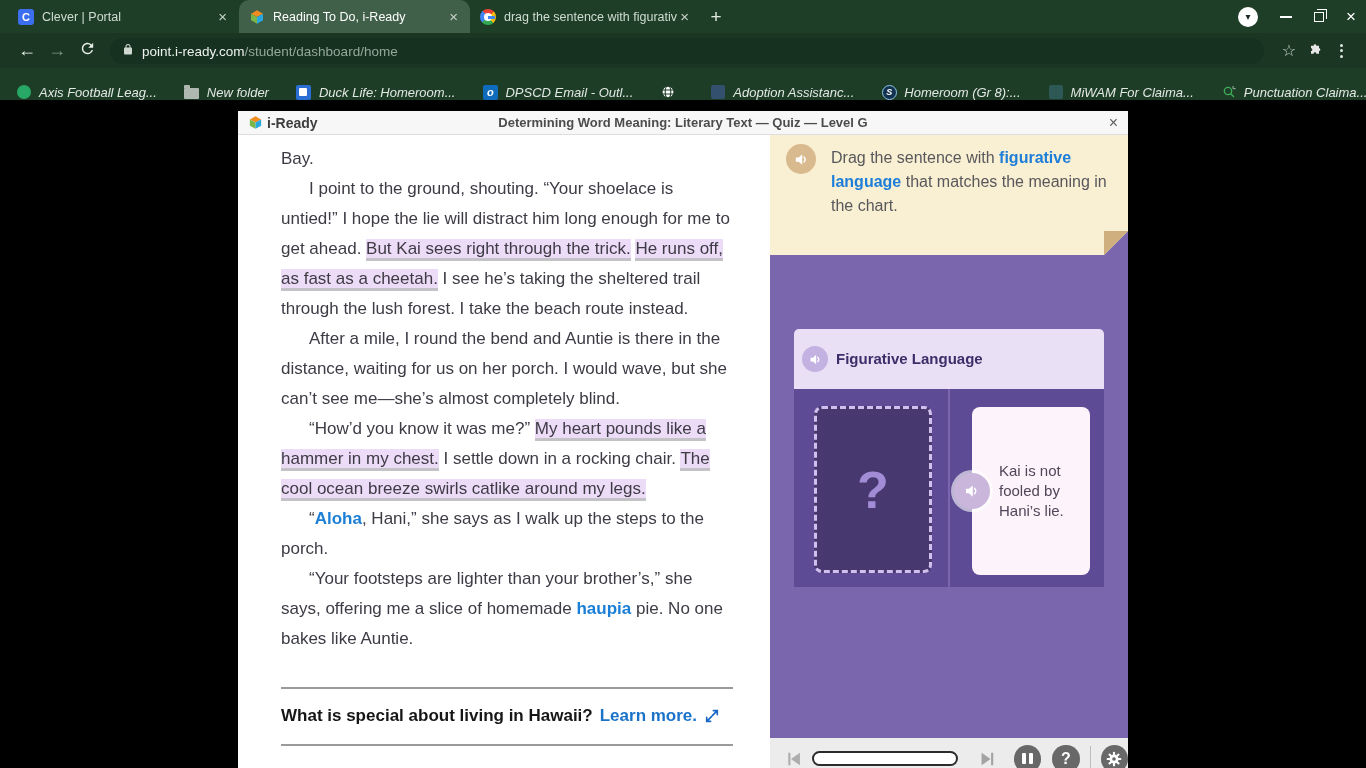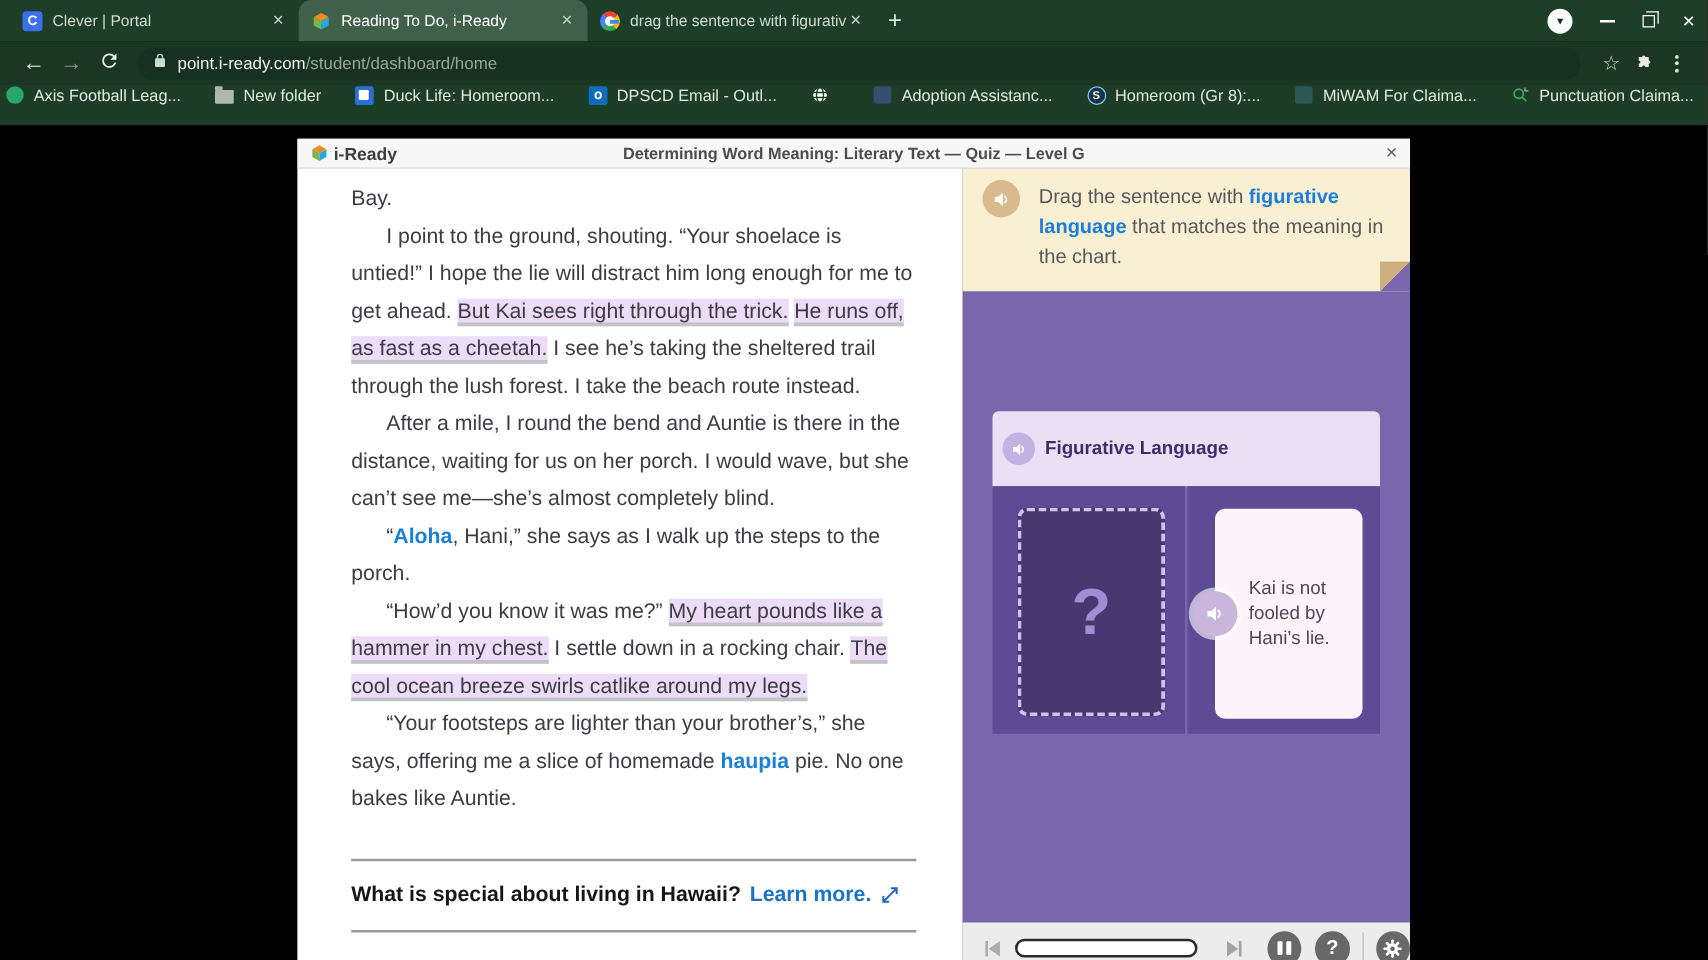--- a/index.html
+++ b/index.html
@@ -30,21 +30,21 @@
   .navbtn { width:30px; text-align:center; font-size:18px; color:#e9efe9; }
   .navbtn.dim { color:#7e9485; }
   .omnibox { flex:1; height:26px; margin:0 12px 0 8px; border-radius:14px; background:#163120; display:flex; align-items:center; padding:0 12px; gap:8px; }
   .url-host { color:#eef2ee; font-size:13.5px; }
   .url-path { color:#93a899; font-size:13.5px; }
   .tool-ico { width:26px; display:flex; justify-content:center; align-items:center; color:#cdd6cf; font-size:16px; }
   .dots { display:flex; flex-direction:column; gap:2.5px; }
   .dots i { width:3px; height:3px; border-radius:50%; background:#dfe5e0; }
 
   
-  .bookmarks { height:32px; background:#1e3d27; display:flex; align-items:flex-start; padding:0 4px; }
+  .bookmarks { height:32px; background:#1e3d27; display:flex; align-items:flex-end; padding:0 16px;font-style:italic; }
   .bm { display:flex; align-items:center; margin-right:27px; font-size:13px; color:#e2e8e3; white-space:nowrap; }
   .bm .bmi { margin-right:7px; display:flex; align-items:center; justify-content:center; width:16px; height:16px; }
 
   
   .i-clever { width:16px; height:16px; border-radius:3px; background:#3c6ef0; color:#fff; font-weight:bold; font-size:11px; display:flex; align-items:center; justify-content:center; }
   .i-google { width:16px; height:16px; border-radius:50%; background:conic-gradient(from -40deg,#ea4335 0 25%,#fbbc05 0 50%,#34a853 0 75%,#4285f4 0 100%); position:relative; }
   .i-google::after { content:""; position:absolute; inset:4px; border-radius:50%; background:#fff; }
   .i-google::before { content:""; position:absolute; right:1px; top:7px; width:7px; height:3px; background:#4285f4; z-index:1; }
   .i-dot-green { width:14px; height:14px; border-radius:50%; background:#27a866; }
   .i-folder { width:15px; height:11px; background:#aeb8b0; border-radius:1px; position:relative; margin-top:3px; }
@@ -72,21 +72,21 @@
   .para.indent { text-indent:28px; }
   .hl { background:#ecdcf8; border-bottom:3px solid #c3c2c7; cursor:grab; }
   .vocab { color:#1b7fd6; font-weight:bold; }
   .p-footer { margin-top:33px; }
   .rule { border:none; border-top:2px solid #9a9a9a; }
   .q-line { display:flex; align-items:center; gap:7px; padding:12px 0 13px 0; font-size:17px; font-weight:bold; color:#161616; }
   .q-link { color:#1a73c9; }
 
   
   .panel { flex:1; background:#7a66ac; position:relative; }
-  .note { position:absolute; left:0; top:0; width:358px; height:98px; background:#f9efd2; padding:11px 14px 0 61px; font-size:16px; line-height:24px; color:#58585c; }
+  .note { position:absolute; left:0; top:0; width:358px; height:120px; background:#f9efd2; padding:11px 14px 0 61px; font-size:16px; line-height:24px; color:#58585c; }
   .note-spk { position:absolute; left:16px; top:9px; width:30px; height:30px; border-radius:50%; background:#d9ba8e; display:flex; align-items:center; justify-content:center; }
   .note b.blue { color:#1c7ed9; }
   .fold-purple { position:absolute; right:0; bottom:0; width:24px; height:24px; background:#7a66ac; clip-path:polygon(100% 0,100% 100%,0 100%); }
   .fold-flap { position:absolute; right:0; bottom:0; width:24px; height:24px; background:#d0af7e; clip-path:polygon(0 0,100% 0,0 100%); }
 
   .chart { position:absolute; left:24px; top:194px; width:310px; }
   .chart-head { display:flex; gap:2px; height:60px; }
   .hcell { flex:1; background:#e9e0f6; border-radius:5px 5px 0 0; display:flex; align-items:center; padding:0 6px 0 8px; gap:8px; }
   .hcell .txt { font-size:15px; font-weight:bold; color:#3c2e68; line-height:18px; }
   .hspk { width:26px; height:26px; flex:0 0 26px; border-radius:50%; background:#c3b1e2; display:flex; align-items:center; justify-content:center; }
@@ -270,22 +270,22 @@
       <div class="app-body">
 
         <div class="passage">
           <div class="clip">
               <div class="clip-inner" id="clipline"><span>Kai, </span><span class="vocab">taunts</span><span> me as we race to our auntie house on Kāne‘ohe</span></div>
             </div>
           <div id="paras">
               <div class="para"><span>Bay.</span></div>
               <div class="para indent"><span>I point to the ground, shouting. “Your shoelace is untied!” I hope the lie will distract him long enough for me to get ahead. </span><span class="hl">But Kai sees right through the trick.</span><span> </span><span class="hl">He runs off, as fast as a cheetah.</span><span> I see he’s taking the sheltered trail through the lush forest. I take the beach route instead.</span></div>
               <div class="para indent"><span>After a mile, I round the bend and Auntie is there in the distance, waiting for us on her porch. I would wave, but she can’t see me—she’s almost completely blind.</span></div>
+              <div class="para indent"><span>“How’d you know it was me?” </span><span class="hl">My heart pounds like a hammer in my chest.</span><span> I settle down in a rocking chair. </span><span class="hl">The cool ocean breeze swirls catlike around my legs.</span></div>
               <div class="para indent"><span>“</span><span class="vocab">Aloha</span><span>, Hani,” she says as I walk up the steps to the porch.</span></div>
-              <div class="para indent"><span>“How’d you know it was me?” </span><span class="hl">My heart pounds like a hammer in my chest.</span><span> I settle down in a rocking chair. </span><span class="hl">The cool ocean breeze swirls catlike around my legs.</span></div>
               <div class="para indent"><span>“Your footsteps are lighter than your brother’s,” she says, offering me a slice of homemade </span><span class="vocab">haupia</span><span> pie. No one bakes like Auntie.</span></div>
             </div>
           <div class="p-footer">
             <hr class="rule">
             <div class="q-line">
               <span>What is special about living in Hawaii?</span>
               <span class="q-link">Learn more.</span>
               <svg width="16" height="16" viewBox="0 0 24 24">
                   <path d="M14 4h6v6M20 4l-7.5 7.5M10 20H4v-6M4 20l7.5-7.5" stroke="#1768c4" stroke-width="2.4" fill="none" stroke-linecap="round"></path>
                 </svg>

